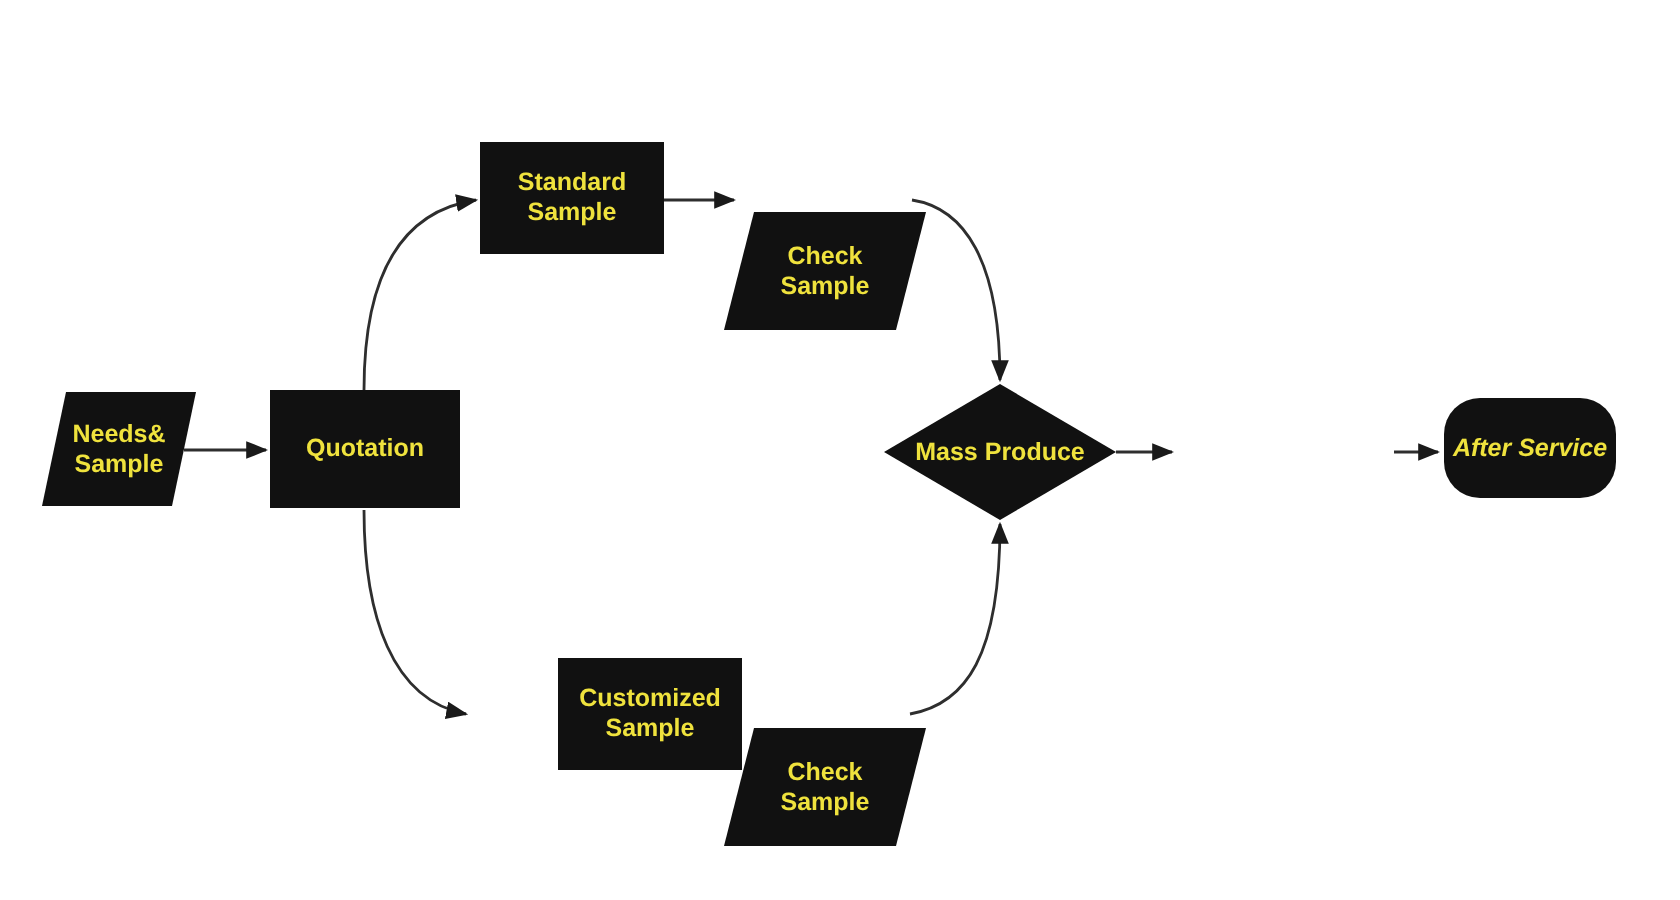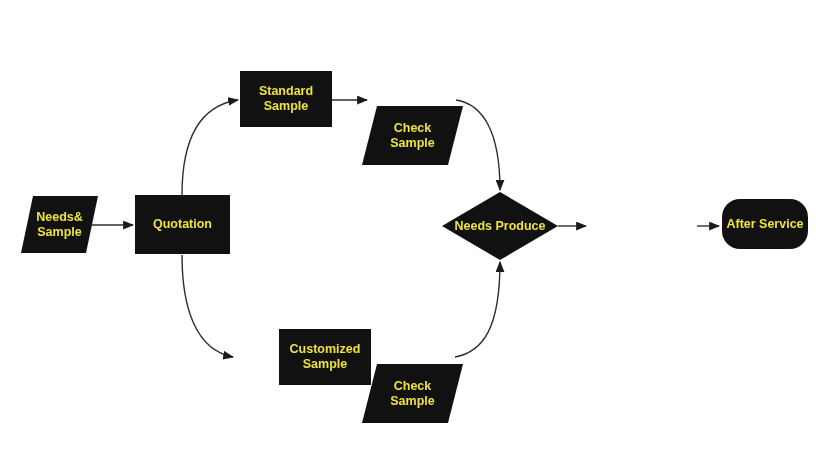--- a/index.html
+++ b/index.html
@@ -22,21 +22,21 @@
     font-weight: bold;
     font-size: 12.5px;
     line-height: 15px;
     white-space: pre-line;
     box-sizing: border-box;
   }
   .para-sm  { clip-path: polygon(12px 0, 100% 0, calc(100% - 12px) 100%, 0 100%); }
   .para-md  { clip-path: polygon(15px 0, 100% 0, calc(100% - 15px) 100%, 0 100%); margin-top: 36px; }
   .para-lg  { clip-path: polygon(18px 0, 100% 0, calc(100% - 18px) 100%, 0 100%); }
   .diamond  { clip-path: polygon(50% 0, 100% 50%, 50% 100%, 0 50%); }
-  .rounded  { border-radius: 18px; }
+  .rounded  { border-radius: 18px; font-style: italic; }
 
   #n-needs        { left: 21px;  top: 196px; width: 77px;  height: 57px; }
   #n-quotation    { left: 135px; top: 195px; width: 95px;  height: 59px; }
   #n-standard     { left: 240px; top: 71px;  width: 92px;  height: 56px; }
   #n-check-top    { left: 362px; top: 70px;  width: 101px; height: 59px; }
   #n-customized   { left: 235px; top: 329px; width: 92px;  height: 56px; margin-left: 44px; }
   #n-check-bottom { left: 362px; top: 328px; width: 101px; height: 59px; }
   #n-mass         { left: 442px; top: 192px; width: 116px; height: 68px; }
   #n-transport    { left: 580px; top: 200px; width: 127px; height: 48px; }
   #n-after        { left: 722px; top: 199px; width: 86px;  height: 50px; }
@@ -86,21 +86,21 @@
     <span>Customized
 Sample</span>
   </div>
 
   <div id="n-check-bottom" class="node para-md">
     <span>Check
 Sample</span>
   </div>
 
   <div id="n-mass" class="node diamond">
-    <span>Needs Produce</span>
+    <span>Mass Produce</span>
   </div>
 
 
   <div id="n-after" class="node rounded">
     <span>After Service</span>
   </div>
 
 </div>
 
 </body></html>

